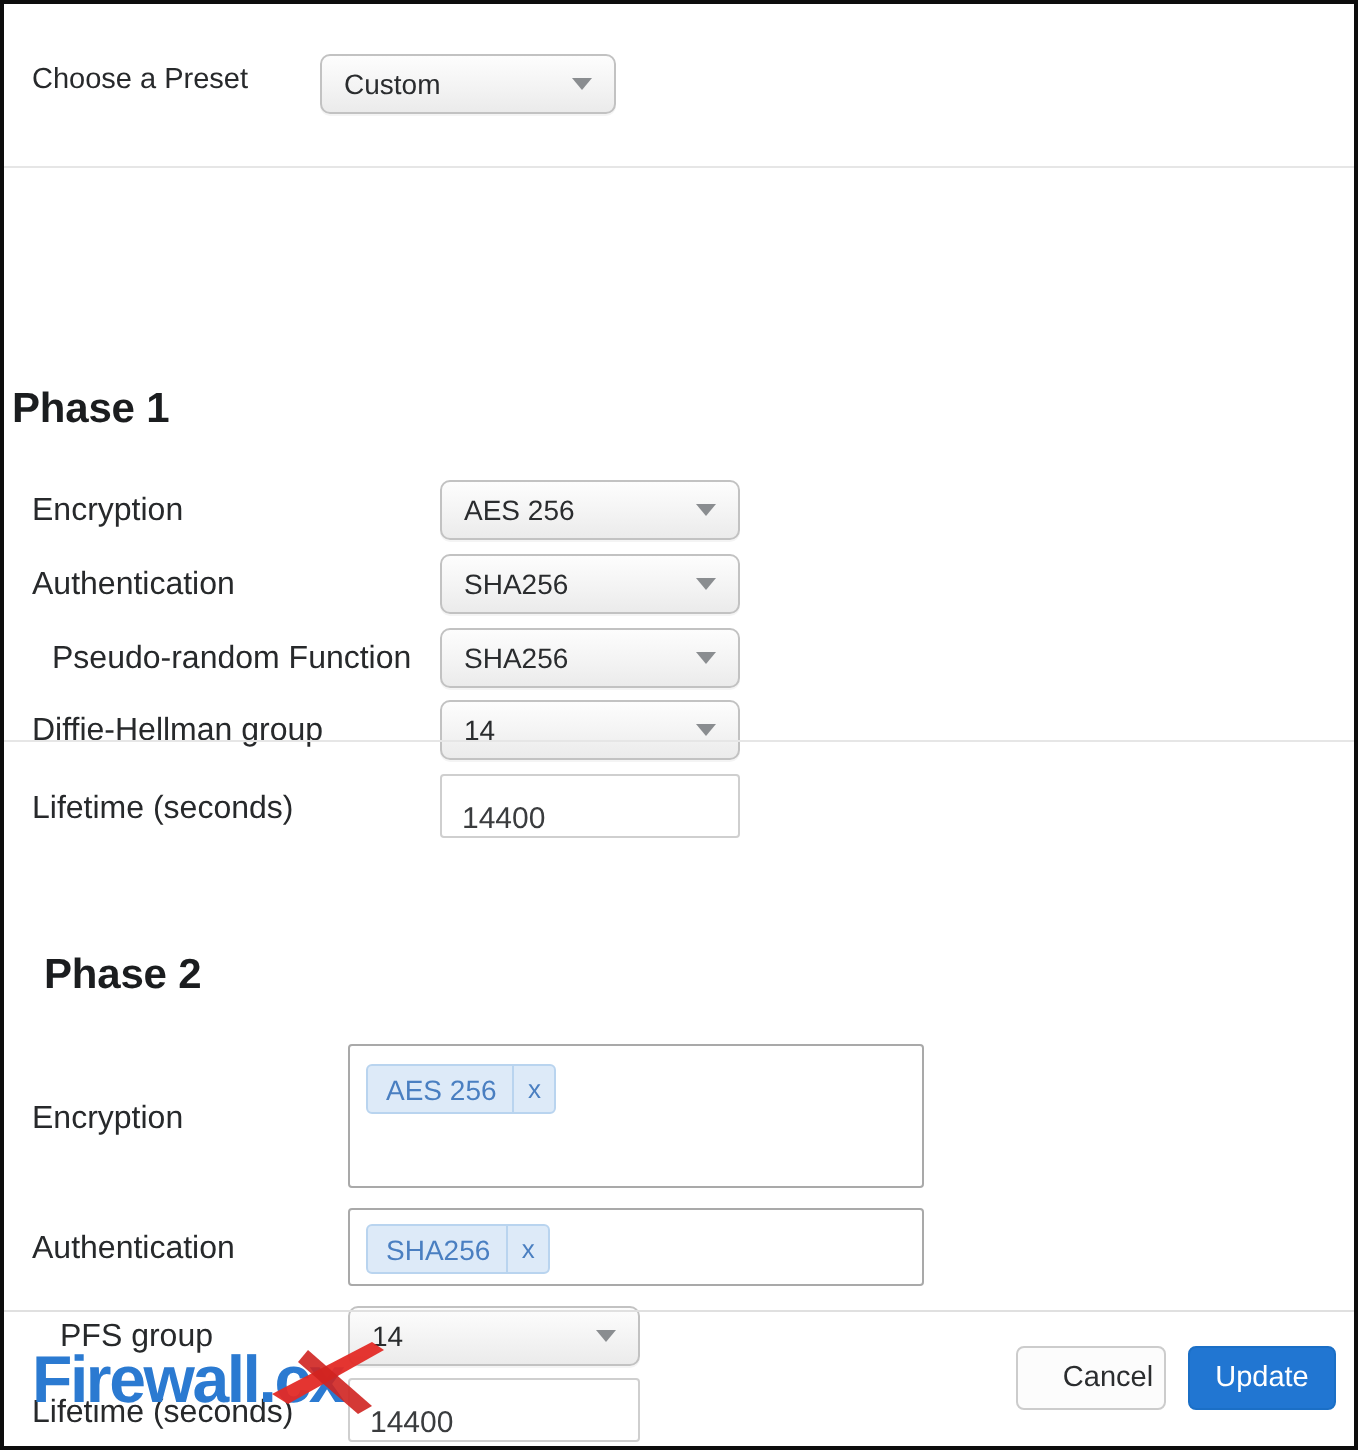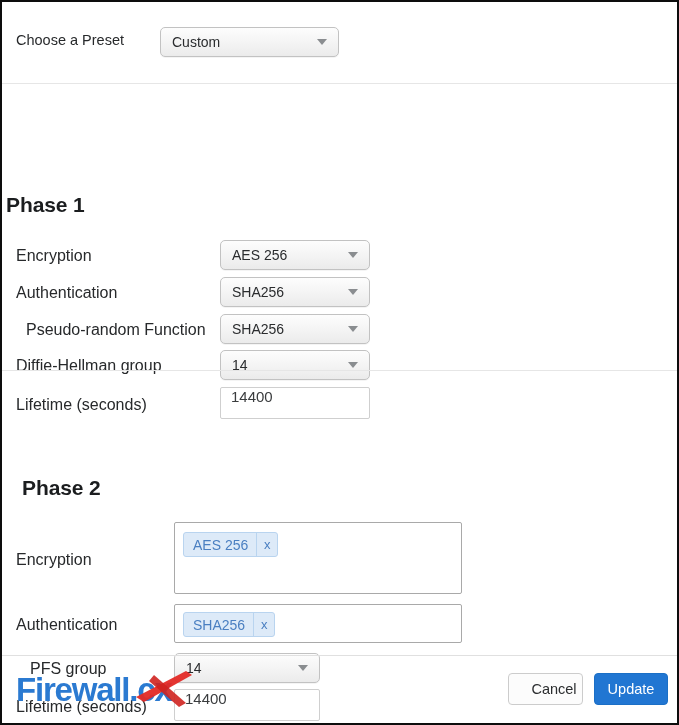--- a/index.html
+++ b/index.html
@@ -80,21 +80,21 @@
 
   
   .textinput {
     position: absolute;
     box-sizing: border-box;
     height: 32px;
     border: 1px solid #cfcfcf;
     border-radius: 2px;
     background: #ffffff;
     display: flex;
-    align-items: flex-start;
+    align-items: flex-end;
     padding: 0 10px;
     font-size: 15px;
     color: #3a3c3e;
   }
 
   
   .tokenbox {
     position: absolute;
     box-sizing: border-box;
     border: 1px solid #a9a9a9;
@@ -191,21 +191,21 @@
     color: #ffffff;
   }
 </style>
 </head>
 <body>
 
 <div id="app">
 
   <div class="section preset-section">
     <div class="preset-label">Choose a Preset</div>
-    <div class="select" style="left:158px; top:25px; width:179px;">
+    <div class="select" style="left:158px; top:25px; width:148px;">
       <span class="sel-val">Custom</span>
       <span class="caret"></span>
     </div>
   </div>
 
   <div class="divider" style="position:absolute; left:0; right:0; top:81px;"></div>
 
   <div class="section">
     <div class="phase-heading" style="left:4px; top:110px;">Phase 1</div>
 

